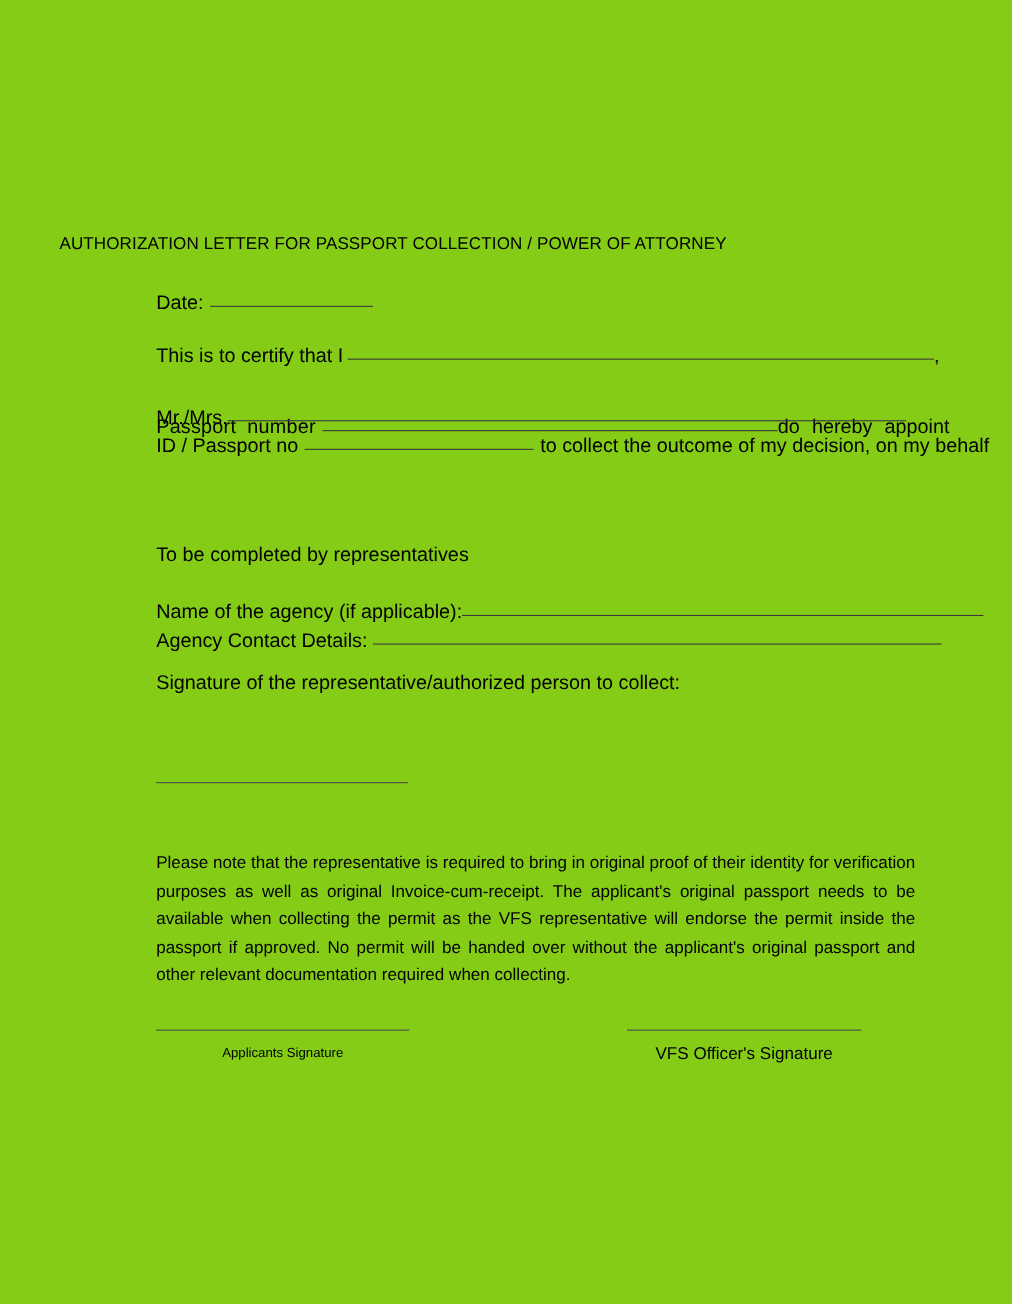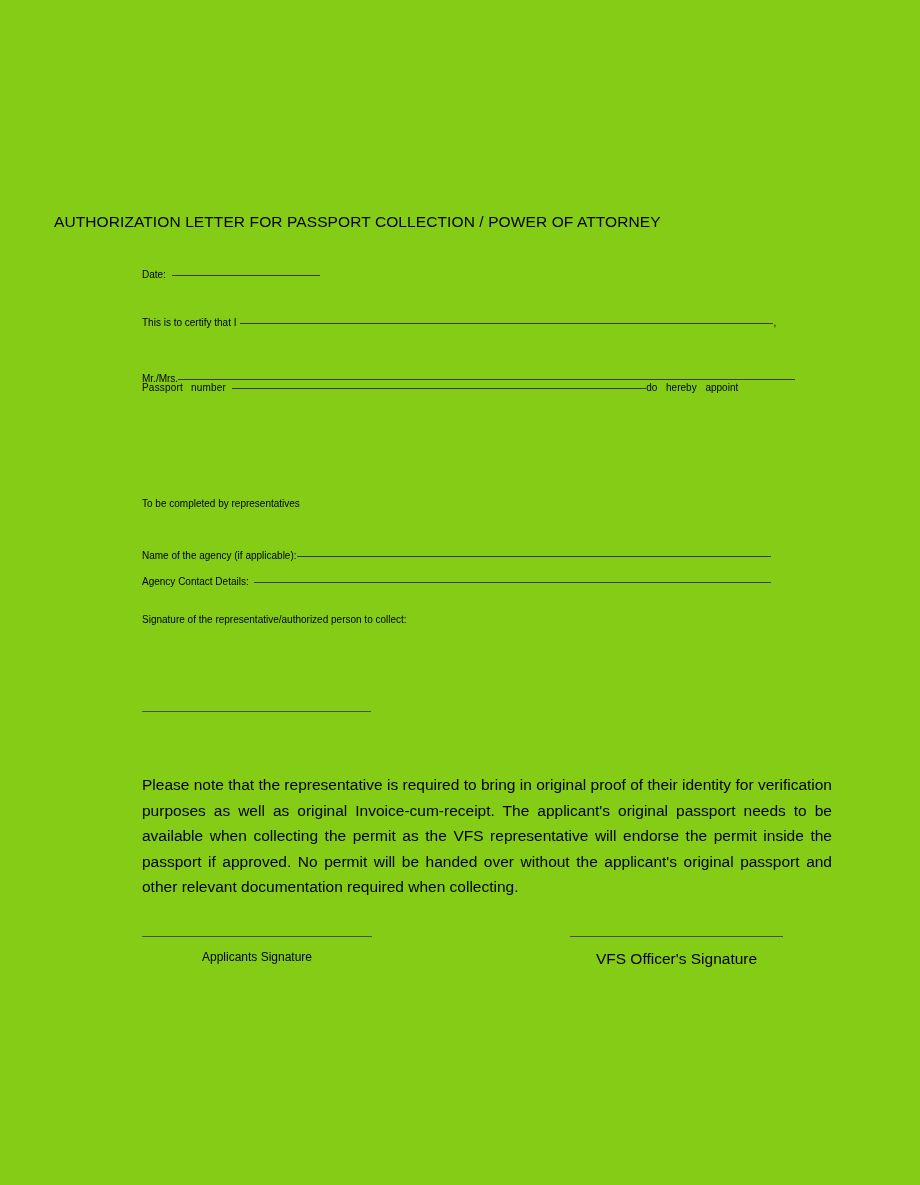--- a/index.html
+++ b/index.html
@@ -25,21 +25,21 @@
     left: 54px;
     top: 213px;
     font-size: 15.5px;
     letter-spacing: 0.1px;
     white-space: nowrap;
   }
 
   
   .row {
     position: absolute;
-    font-size: 10px;
+    font-size: 18px;
     line-height: 20px;
     white-space: nowrap;
   }
 
   
   .rule {
     display: inline-block;
     border-bottom: 1.4px solid #3a3a3a;
     vertical-align: 2px;
   }
@@ -127,20 +127,23 @@
   </div>
 
   <div class="row passport-row">
     <span class="passport-label">Passport  number</span><span class="rule passport-rule"></span><span class="passport-tail">do  hereby  appoint</span>
   </div>
 
   <div class="row mrmrs-row">
     <span>Mr./Mrs.</span><span class="rule mrmrs-rule"></span>
   </div>
 
+  <div class="row idrow">
+    <span>ID / Passport no</span><span class="rule id-rule"></span><span class="id-tail">to collect the outcome of my decision, on my behalf</span>
+  </div>
 
   <div class="row rep-head">To be completed by representatives</div>
 
 
   <div class="row rep-contact">
     <span>Agency Contact Details:</span><span class="rule rep-contact-rule"></span>
   </div>
 
   <div class="row rep-agency">
     <span>Name of the agency (if applicable):</span><span class="rule rep-agency-rule"></span>

